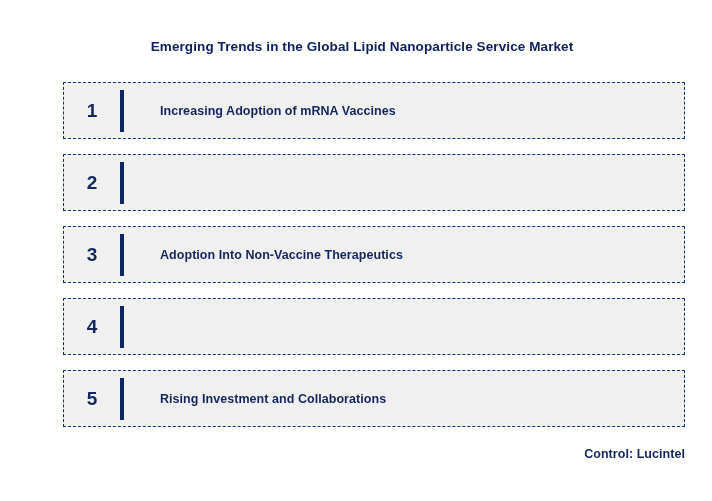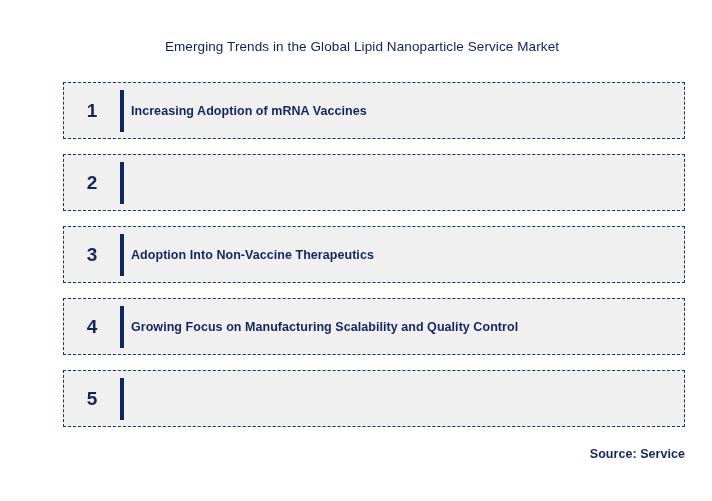--- a/index.html
+++ b/index.html
@@ -20,21 +20,21 @@
     inset: 0;
     display: flex;
     flex-direction: column;
   }
 
   
   .title {
     margin-top: 38px;
     text-align: center;
     font-size: 13.5px;
-    font-weight: normal;
+    font-weight: bold;
     color: #0d1f5c;
     letter-spacing: 0.1px;
     line-height: 18px;
     padding-left: 12px;
   }
 
   
   .trend-list {
     margin-top: 26px;
     margin-left: 63px;
@@ -67,21 +67,21 @@
   .trend-divider {
     flex: 0 0 auto;
     width: 4px;
     height: 42px;
     background: #0f2560;
     margin-right: 0px;
   }
 
   .trend-label {
     flex: 1 1 auto;
-    padding-left: 7px;
+    padding-left: 36px;
     font-size: 12.5px;
     font-weight: bold;
     color: #14265f;
     line-height: 16px;
     letter-spacing: 0.05px;
     padding-right: 10px;
   }
 
   
   .source {
@@ -116,25 +116,25 @@
 
     <div class="trend-row">
       <div class="trend-number">3</div>
       <div class="trend-divider"></div>
       <div class="trend-label">Adoption Into Non-Vaccine Therapeutics</div>
     </div>
 
     <div class="trend-row">
       <div class="trend-number">4</div>
       <div class="trend-divider"></div>
-      <div class="trend-label">Growing Focus on Manufacturing Scalability and Quality Control</div>
     </div>
 
     <div class="trend-row">
       <div class="trend-number">5</div>
       <div class="trend-divider"></div>
+      <div class="trend-label">Rising Investment and Collaborations</div>
     </div>
 
   </div>
 
-  <div class="source">Source: Service</div>
+  <div class="source">Control: Lucintel</div>
 
 </div>
 
 </body></html>

